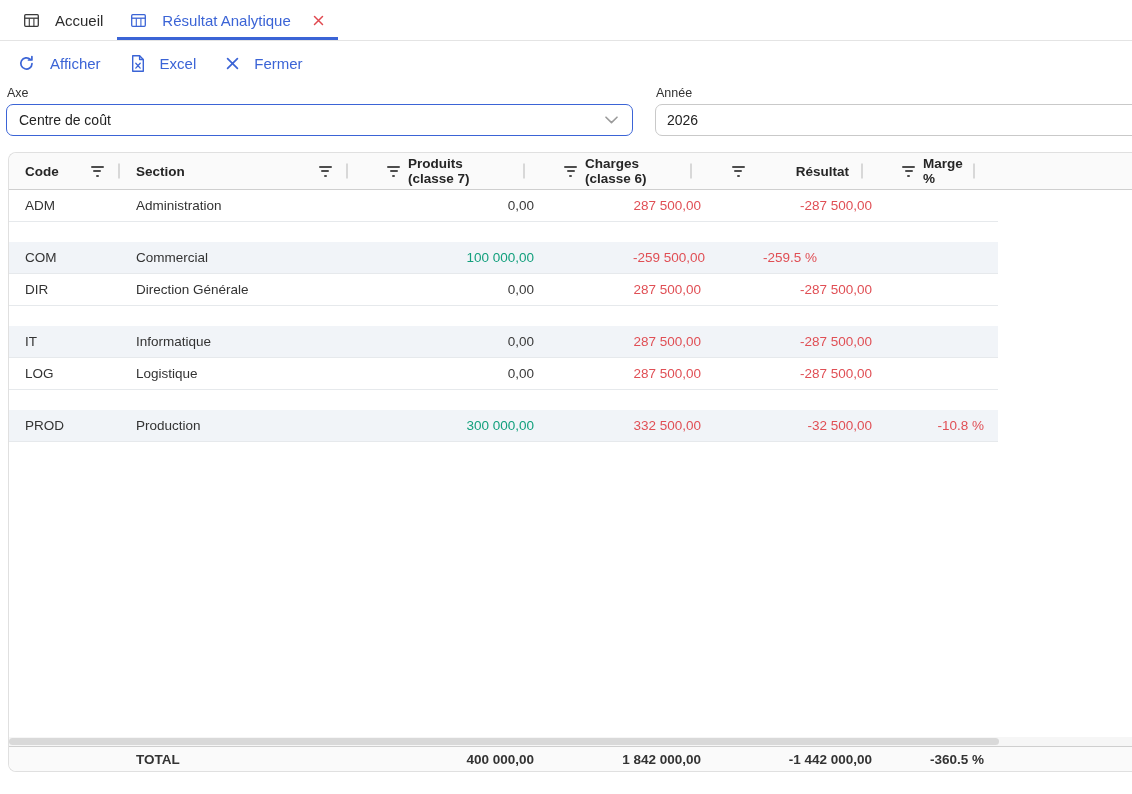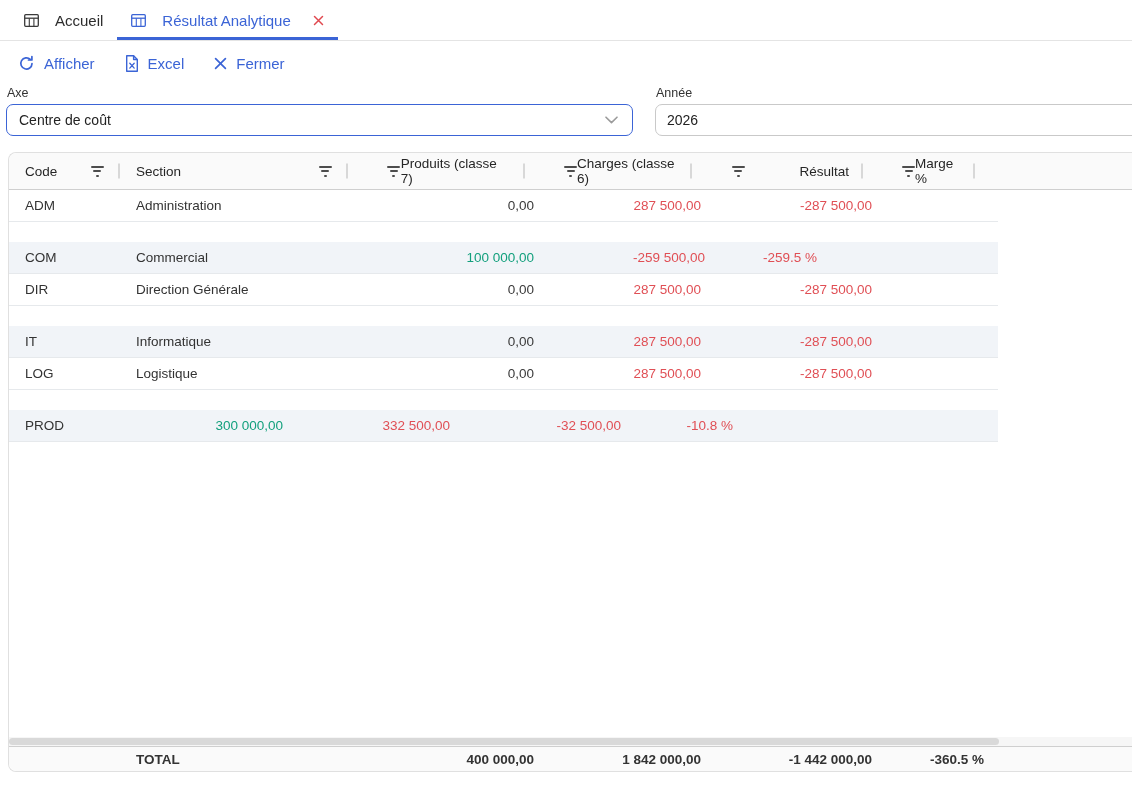--- a/index.html
+++ b/index.html
@@ -15,21 +15,21 @@
   
   .tabbar{height:41px;border-bottom:1px solid #e4e4e4;display:flex;align-items:stretch;padding-left:10px;background:#fff;}
   .tab{display:flex;align-items:center;gap:16px;padding:0 14px;font-size:15px;color:#2c2c2c;cursor:pointer;position:relative;}
   .tab .ticon{display:inline-flex;color:#3a3a3a;}
   .tab.active{color:var(--accent);}
   .tab.active .ticon{color:var(--accent);}
   .tab.active::after{content:"";position:absolute;left:0;right:0;bottom:0;height:3px;background:var(--accent);}
   .tab-close{display:inline-flex;margin-left:6px;color:#e0484f;cursor:pointer;}
   
   .toolbar{position:absolute;left:18px;top:55px;display:flex;gap:30px;align-items:center;}
-  .tbtn{display:flex;align-items:center;gap:9px;background:none;border:none;padding:0;cursor:pointer;
+  .tbtn{display:flex;align-items:center;gap:15px;background:none;border:none;padding:0;cursor:pointer;
         color:var(--accent);font-size:15px;font-family:inherit;}
   .tbtn .bicon{display:inline-flex;}
   
   .filters{position:absolute;left:0;top:86px;width:1132px;}
   .field{position:absolute;top:0;}
   .field label{display:block;font-size:12.5px;color:#333;margin:0 0 4px 1px;line-height:14px;}
   .field-axe{left:6px;width:627px;}
   .field-annee{left:655px;width:527px;}
   .select{height:32px;border:1.5px solid var(--accent);border-radius:7px;background:#fff;
           display:flex;align-items:center;justify-content:space-between;padding:0 14px 0 12px;
@@ -37,21 +37,21 @@
   .chev{display:inline-flex;color:#9b9b9b;}
   .tinput{height:32px;width:100%;border:1px solid #c9c9c9;border-radius:7px;padding:0 11px;
           font-size:14px;color:#222;font-family:inherit;background:#fff;}
   
   .grid{position:absolute;left:8px;top:152px;width:1124px;height:620px;
         border:1px solid var(--border);border-right:none;border-radius:8px 0 0 8px;
         display:flex;flex-direction:column;background:#fff;}
   .grid-header{height:37px;flex:0 0 37px;background:#fafafa;border-bottom:1px solid #cfcfcf;
                display:flex;border-radius:8px 0 0 0;}
   .hcell{display:flex;align-items:center;position:relative;padding:0 16px;
-         font-size:13.5px;font-weight:400;color:#262626;cursor:pointer;}
+         font-size:13.5px;font-weight:700;color:#262626;cursor:pointer;gap:8px;}
   .hcell.right{padding-right:14px;padding-left:39px;}
   .hcell::after{content:"";position:absolute;right:0;top:50%;transform:translateY(-50%);
                 width:2px;height:15px;background:#d8d8d8;}
   .hcell.left .filter{margin-left:auto;}
   .hcell.right .hlabel{margin-left:auto;}
   .filter{display:inline-flex;flex-direction:column;align-items:center;gap:2.5px;width:14px;cursor:pointer;}
   .filter i{display:block;height:2px;background:#4d4d4d;border-radius:1px;}
   .filter i:nth-child(1){width:13px;}
   .filter i:nth-child(2){width:8px;}
   .filter i:nth-child(3){width:3px;}
@@ -297,20 +297,23 @@
           <span data-tone="neg">-287 500,00</span>
         </div>
         <div class="cell right" style="width: 112px;">
           <span data-tone="def"></span>
         </div>
       </div>
       <div class="row striped">
         <div class="cell left" style="width: 111px;">
           <span>PROD</span>
         </div>
+        <div class="cell left" style="width: 251px;">
+          <span>Production</span>
+        </div>
         <div class="cell right" style="width: 177px;">
           <span data-tone="pos">300 000,00</span>
         </div>
         <div class="cell right" style="width: 167px;">
           <span data-tone="neg">332 500,00</span>
         </div>
         <div class="cell right" style="width: 171px;">
           <span data-tone="neg">-32 500,00</span>
         </div>
         <div class="cell right" style="width: 112px;">

